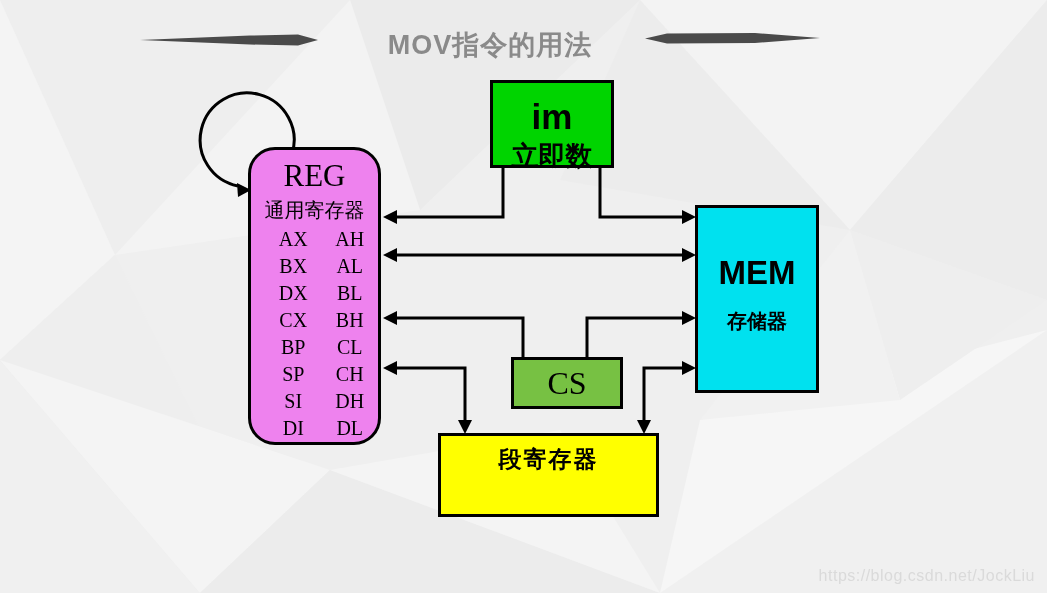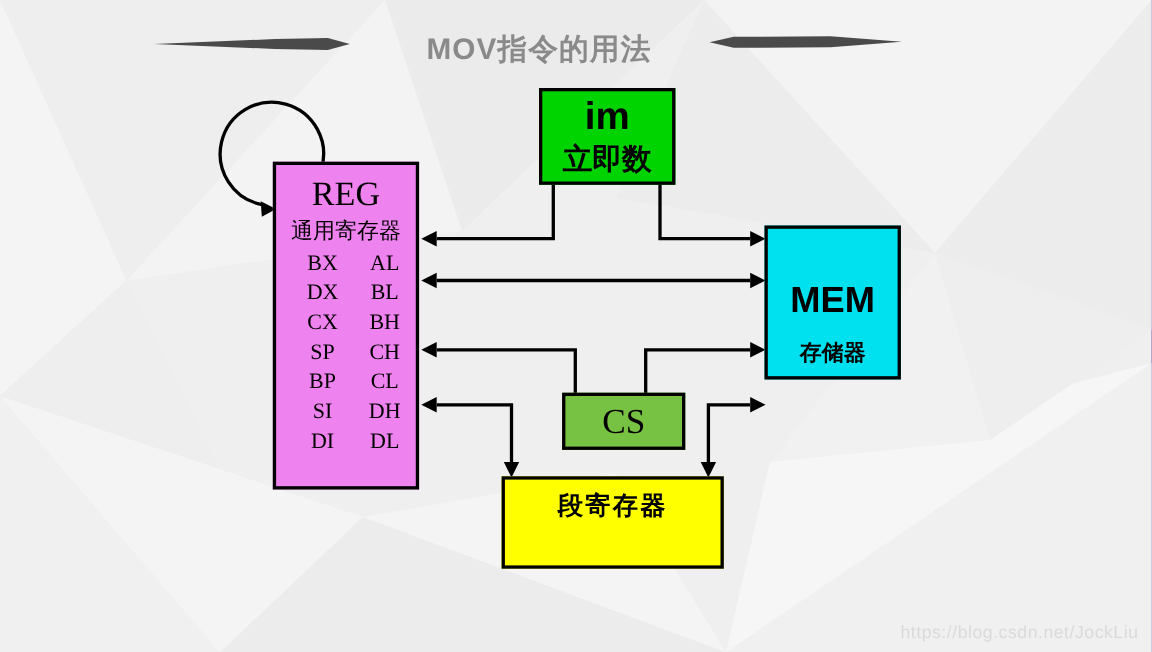--- a/index.html
+++ b/index.html
@@ -1,54 +1,54 @@
 <!DOCTYPE html>
 <html><head>
 <meta charset="utf-8">
 <style>
   html,body{margin:0;padding:0;}
   body{font-family:"Liberation Sans",sans-serif;}
   #stage{
     position:relative;width:1047px;height:593px;overflow:hidden;
-    background:#4c1d95;
+    background:#0f172a;
   }
   #stage svg{position:absolute;left:0;top:0;}
   #bg-layer{z-index:0;}
   #arrow-layer{z-index:2;}
   .layer3{z-index:3;}
   .layer4{z-index:4;}
 
   .slide-title{
     position:absolute;left:340px;top:28px;width:300px;height:34px;
     text-align:center;font-size:27px;font-weight:bold;color:#8a8a8a;
     letter-spacing:1px;line-height:34px;
   }
   .box{
     position:absolute;border:3px solid #000;box-sizing:border-box;
     text-align:center;color:#000;
   }
-  .box-im{left:490px;top:80px;width:124px;height:88px;background:#00d400;padding-top:2px;}
+  .box-im{left:490px;top:80px;width:124px;height:88px;background:#00d400;padding-top:13px;}
   .box-im .big{font-size:35px;font-weight:bold;line-height:42px;font-family:"Liberation Sans",sans-serif;}
   .box-im .cn{font-size:27px;font-weight:bold;line-height:36px;font-family:"Liberation Serif",serif;}
 
-  .box-reg{left:248px;top:147px;width:133px;height:298px;background:#ee82ee;padding-top:6px;font-family:"Liberation Serif",serif;}
+  .box-reg{left:248px;top:147px;width:133px;height:298px;background:#ee82ee;padding-top:6px;font-family:"Liberation Serif",serif;border-radius:27px;}
   .reg-title{font-size:31px;line-height:40px;}
   .reg-sub{font-size:20px;line-height:28px;}
   .reg-rows{margin-top:2px;}
   .reg-row{display:flex;height:27px;line-height:27px;font-size:20px;padding-left:14px;}
   .reg-row span{flex:1;text-align:center;}
 
-  .box-mem{left:695px;top:205px;width:124px;height:140px;background:#00e1ef;padding-top:40px;}
+  .box-mem{left:695px;top:205px;width:124px;height:188px;background:#00e1ef;padding-top:40px;}
   .box-mem .big{font-size:33px;font-weight:bold;line-height:50px;font-family:"Liberation Sans",sans-serif;}
   .box-mem .cn{font-size:20px;font-weight:bold;line-height:46px;font-family:"Liberation Serif",serif;}
 
   .box-cs{left:511px;top:357px;width:112px;height:52px;background:#77c143;
     font-family:"Liberation Serif",serif;font-size:32px;line-height:46px;}
 
-  .box-seg{left:456px;top:433px;width:202px;height:84px;background:#ffff00;
+  .box-seg{left:438px;top:433px;width:221px;height:84px;background:#ffff00;
     font-family:"Liberation Serif",serif;padding-top:4px;}
   .box-seg .cn{font-size:23px;font-weight:bold;line-height:40px;letter-spacing:2px;}
   .box-seg .regs{font-size:26px;line-height:36px;word-spacing:12px;}
 
   .watermark{
     position:absolute;right:12px;bottom:8px;font-size:16px;color:#dadada;
     font-family:"Liberation Sans",sans-serif;letter-spacing:.5px;
   }
   .arrow-line{stroke:#000;stroke-width:3;fill:none;}
   .arrow-head{fill:#000;stroke:none;}
@@ -136,38 +136,42 @@
   <div class="box box-im layer3">
     <div class="big">im</div>
     <div class="cn">立即数</div>
   </div>
 
   <div class="box box-reg layer3">
     <div class="reg-title">REG</div>
     <div class="reg-sub">通用寄存器</div>
     <div class="reg-rows">
       <div class="reg-row">
+        <span>AX</span>
+        <span>AH</span>
+      </div>
+      <div class="reg-row">
         <span>BX</span>
         <span>AL</span>
       </div>
       <div class="reg-row">
         <span>DX</span>
         <span>BL</span>
       </div>
       <div class="reg-row">
         <span>CX</span>
         <span>BH</span>
       </div>
       <div class="reg-row">
+        <span>BP</span>
+        <span>CL</span>
+      </div>
+      <div class="reg-row">
         <span>SP</span>
         <span>CH</span>
-      </div>
-      <div class="reg-row">
-        <span>BP</span>
-        <span>CL</span>
       </div>
       <div class="reg-row">
         <span>SI</span>
         <span>DH</span>
       </div>
       <div class="reg-row">
         <span>DI</span>
         <span>DL</span>
       </div>
     </div>

